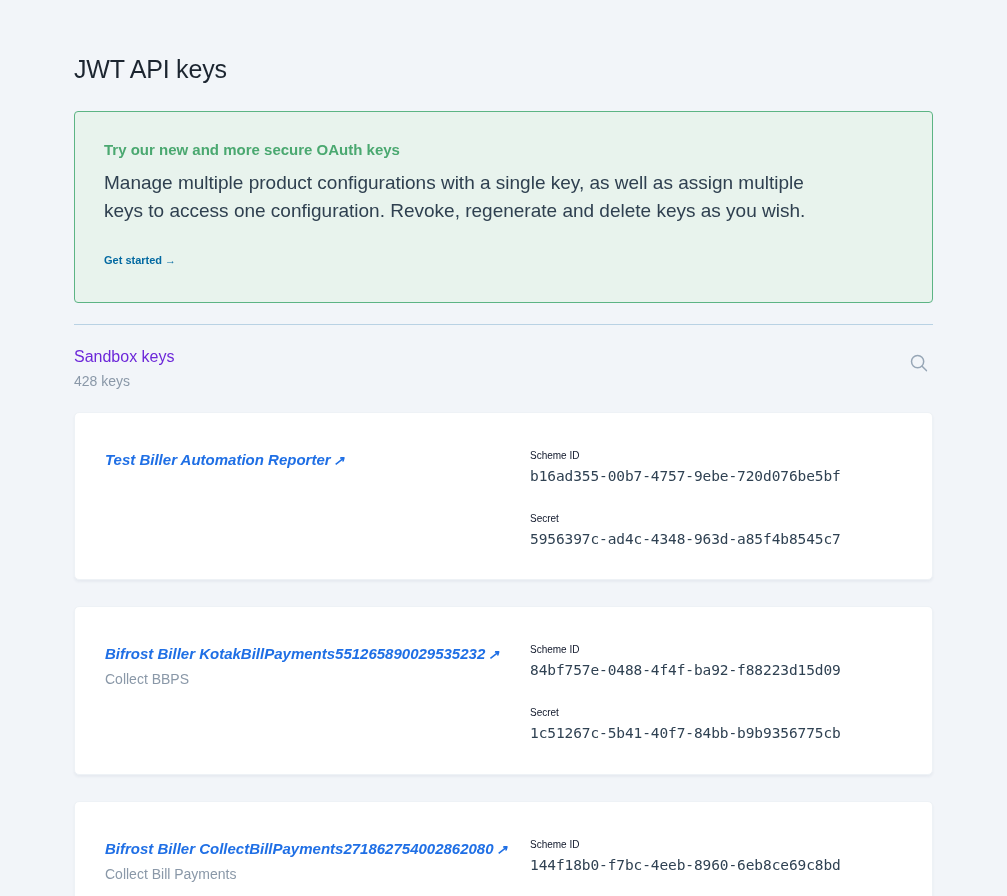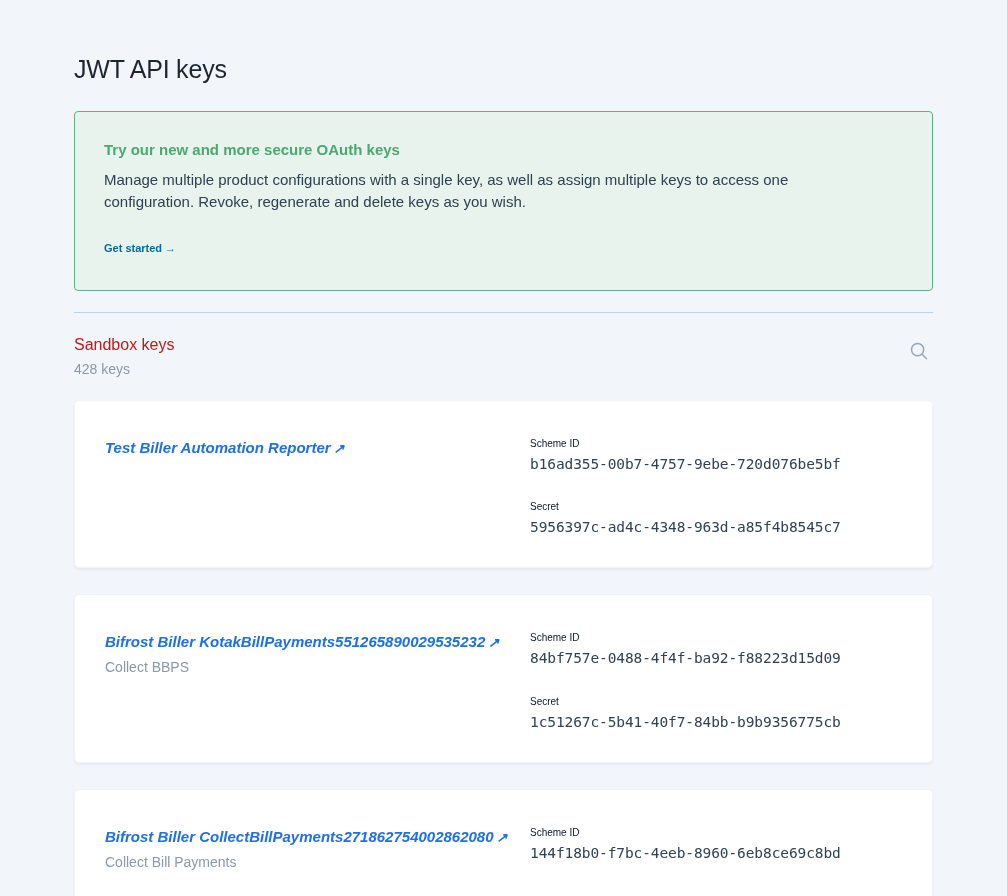--- a/index.html
+++ b/index.html
@@ -48,21 +48,21 @@
 
   .promo-heading {
     font-size: 15px;
     font-weight: 700;
     color: #4aa870;
     line-height: 1.3;
     margin-bottom: 9px;
   }
 
   .promo-body {
-    font-size: 15px;
+    font-size: 19px;
     color: #2f4050;
     line-height: 1.48;
     max-width: 740px;
   }
 
   .promo-cta {
     display: inline-block;
     margin-top: 29px;
     font-size: 11px;
     font-weight: 700;
@@ -84,21 +84,21 @@
   .section-header {
     margin-top: 22px;
     display: flex;
     align-items: flex-start;
     justify-content: space-between;
   }
 
   .section-title {
     font-size: 16px;
     font-weight: 400;
-    color: #b91c1c;
+    color: #6d28d9;
     line-height: 1.3;
   }
 
   .section-count {
     margin-top: 5px;
     font-size: 14px;
     color: #8a98a8;
   }
 
   .search-button {

